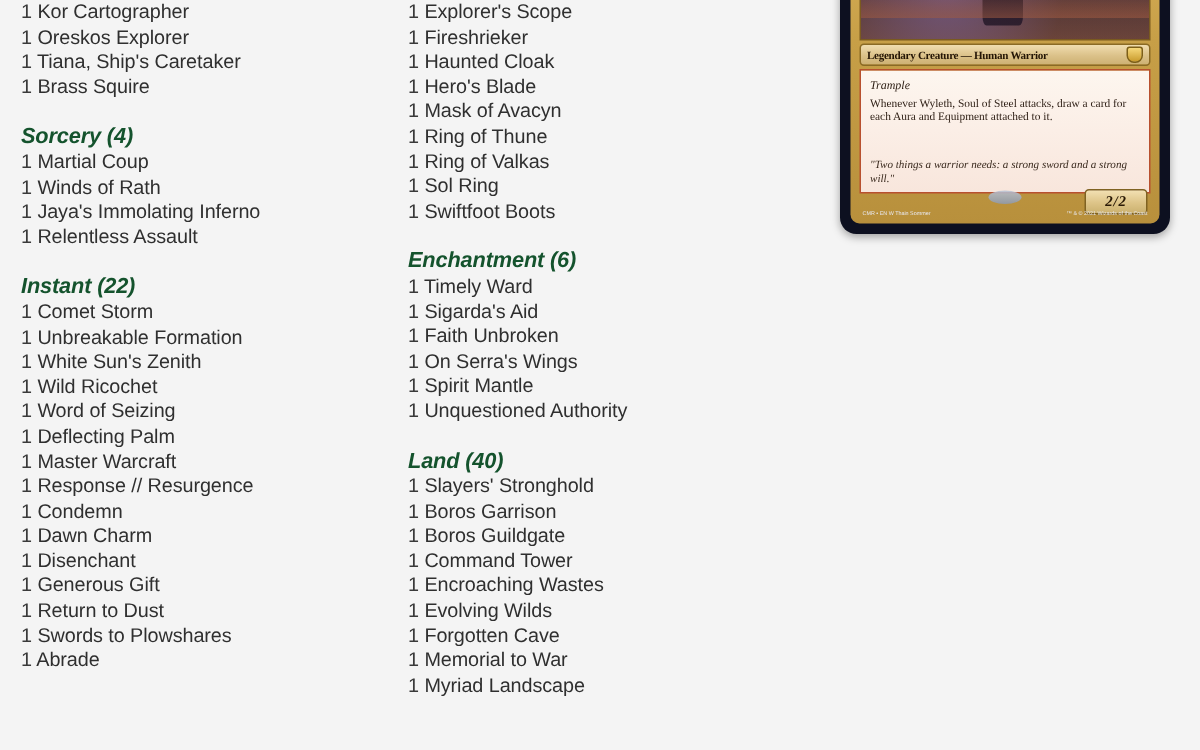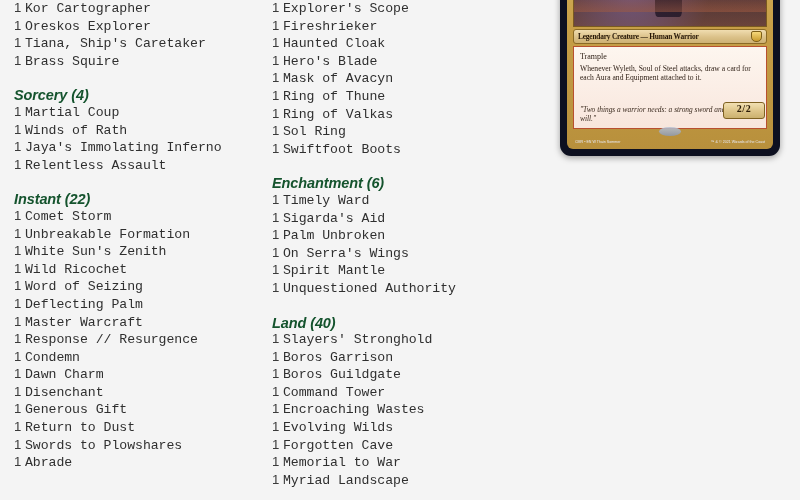--- a/index.html
+++ b/index.html
@@ -58,21 +58,20 @@
     line-height: 16.6px;
     color: #3a3a3a;
     white-space: nowrap;
     letter-spacing: -0.05px;
   }
   .card-line .qty {
     color: #3a3a3a;
   }
   .card-line .nm {
     color: #2f2f2f;
-    font-family: Liberation Mono, monospace;
   }
 
   
   .card-preview {
     position: absolute;
     left: 560px;
     top: -62px;
     width: 220px;
     height: 218px;
     border-radius: 11px;
@@ -164,49 +163,51 @@
     border: 1px solid #b8502f;
     box-sizing: border-box;
     padding: 5px 6px 3px 6px;
     overflow: hidden;
   }
   .rules-keyword {
     font-family: "Liberation Serif", serif;
     font-size: 8px;
     color: #2b1c12;
     margin-bottom: 3px;
+    font-style: italic;
   }
   .rules-text {
     font-family: "Liberation Serif", serif;
     font-size: 7.6px;
     line-height: 9.4px;
     color: #2b1c12;
     margin-bottom: 22px;
   }
   .flavor-text {
     font-family: "Liberation Serif", serif;
     font-style: italic;
     font-size: 7.4px;
     line-height: 9.2px;
     color: #3a2a1e;
     border-top: 0px;
   }
 
   .pt-box {
     position: absolute;
     right: 8px;
-    bottom: 30px;
+    bottom: 6px;
     width: 40px;
     height: 15px;
     background: linear-gradient(180deg, #f2e0b2 0%, #ddc488 55%, #cbb16f 100%);
     border: 1px solid #7f6222;
     border-radius: 3px;
     display: flex;
-    align-items: flex-start;
+    align-items: center;
     justify-content: center;
+    font-style: italic;
   }
   .pt-text {
     font-family: "Liberation Serif", serif;
     font-weight: bold;
     font-size: 10px;
     color: #2a1a06;
     letter-spacing: 0.5px;
   }
 
   .holo-stamp {
@@ -290,21 +291,21 @@
           <div class="card-line"><span class="qty">1</span> <span class="nm">Ring of Thune</span></div>
           <div class="card-line"><span class="qty">1</span> <span class="nm">Ring of Valkas</span></div>
           <div class="card-line"><span class="qty">1</span> <span class="nm">Sol Ring</span></div>
           <div class="card-line"><span class="qty">1</span> <span class="nm">Swiftfoot Boots</span></div>
         </div>
         <div class="section">
           <div class="section-gap"></div>
           <div class="section-header">Enchantment (6)</div>
           <div class="card-line"><span class="qty">1</span> <span class="nm">Timely Ward</span></div>
           <div class="card-line"><span class="qty">1</span> <span class="nm">Sigarda's Aid</span></div>
-          <div class="card-line"><span class="qty">1</span> <span class="nm">Palm Unbroken</span></div>
+          <div class="card-line"><span class="qty">1</span> <span class="nm">Faith Unbroken</span></div>
           <div class="card-line"><span class="qty">1</span> <span class="nm">On Serra's Wings</span></div>
           <div class="card-line"><span class="qty">1</span> <span class="nm">Spirit Mantle</span></div>
           <div class="card-line"><span class="qty">1</span> <span class="nm">Unquestioned Authority</span></div>
         </div>
         <div class="section">
           <div class="section-gap"></div>
           <div class="section-header">Land (40)</div>
           <div class="card-line"><span class="qty">1</span> <span class="nm">Slayers' Stronghold</span></div>
           <div class="card-line"><span class="qty">1</span> <span class="nm">Boros Garrison</span></div>
           <div class="card-line"><span class="qty">1</span> <span class="nm">Boros Guildgate</span></div>

